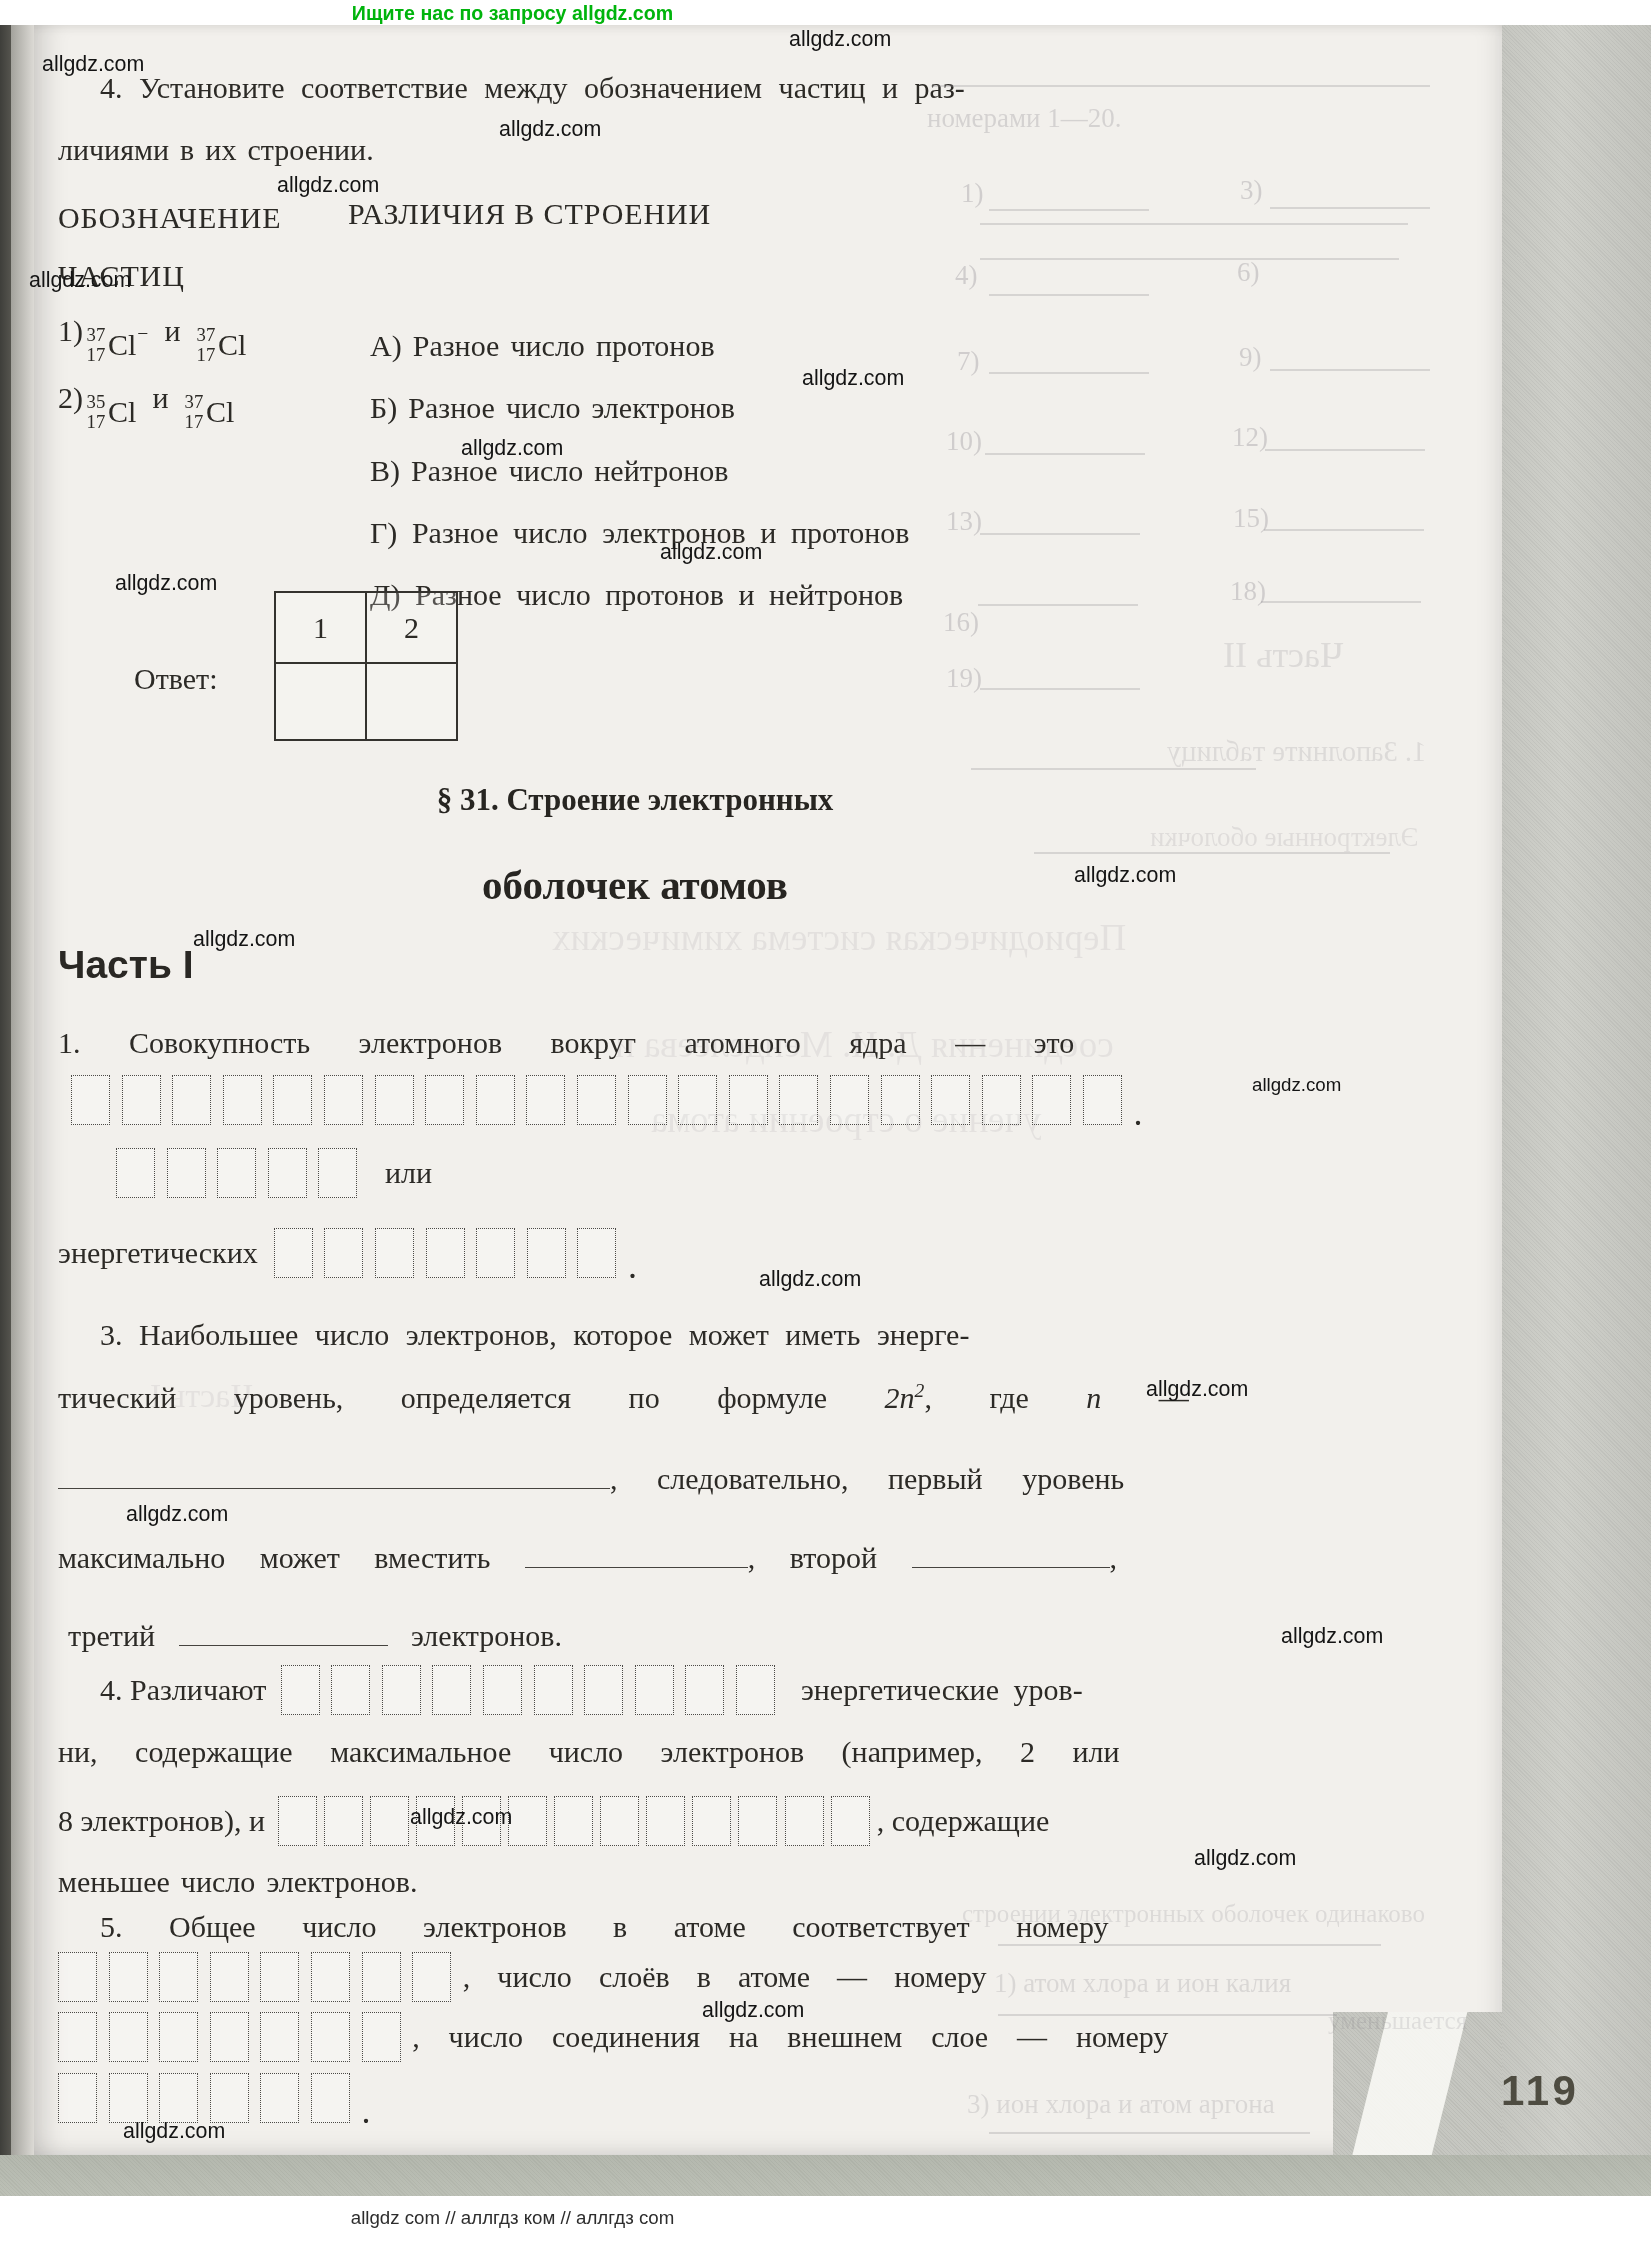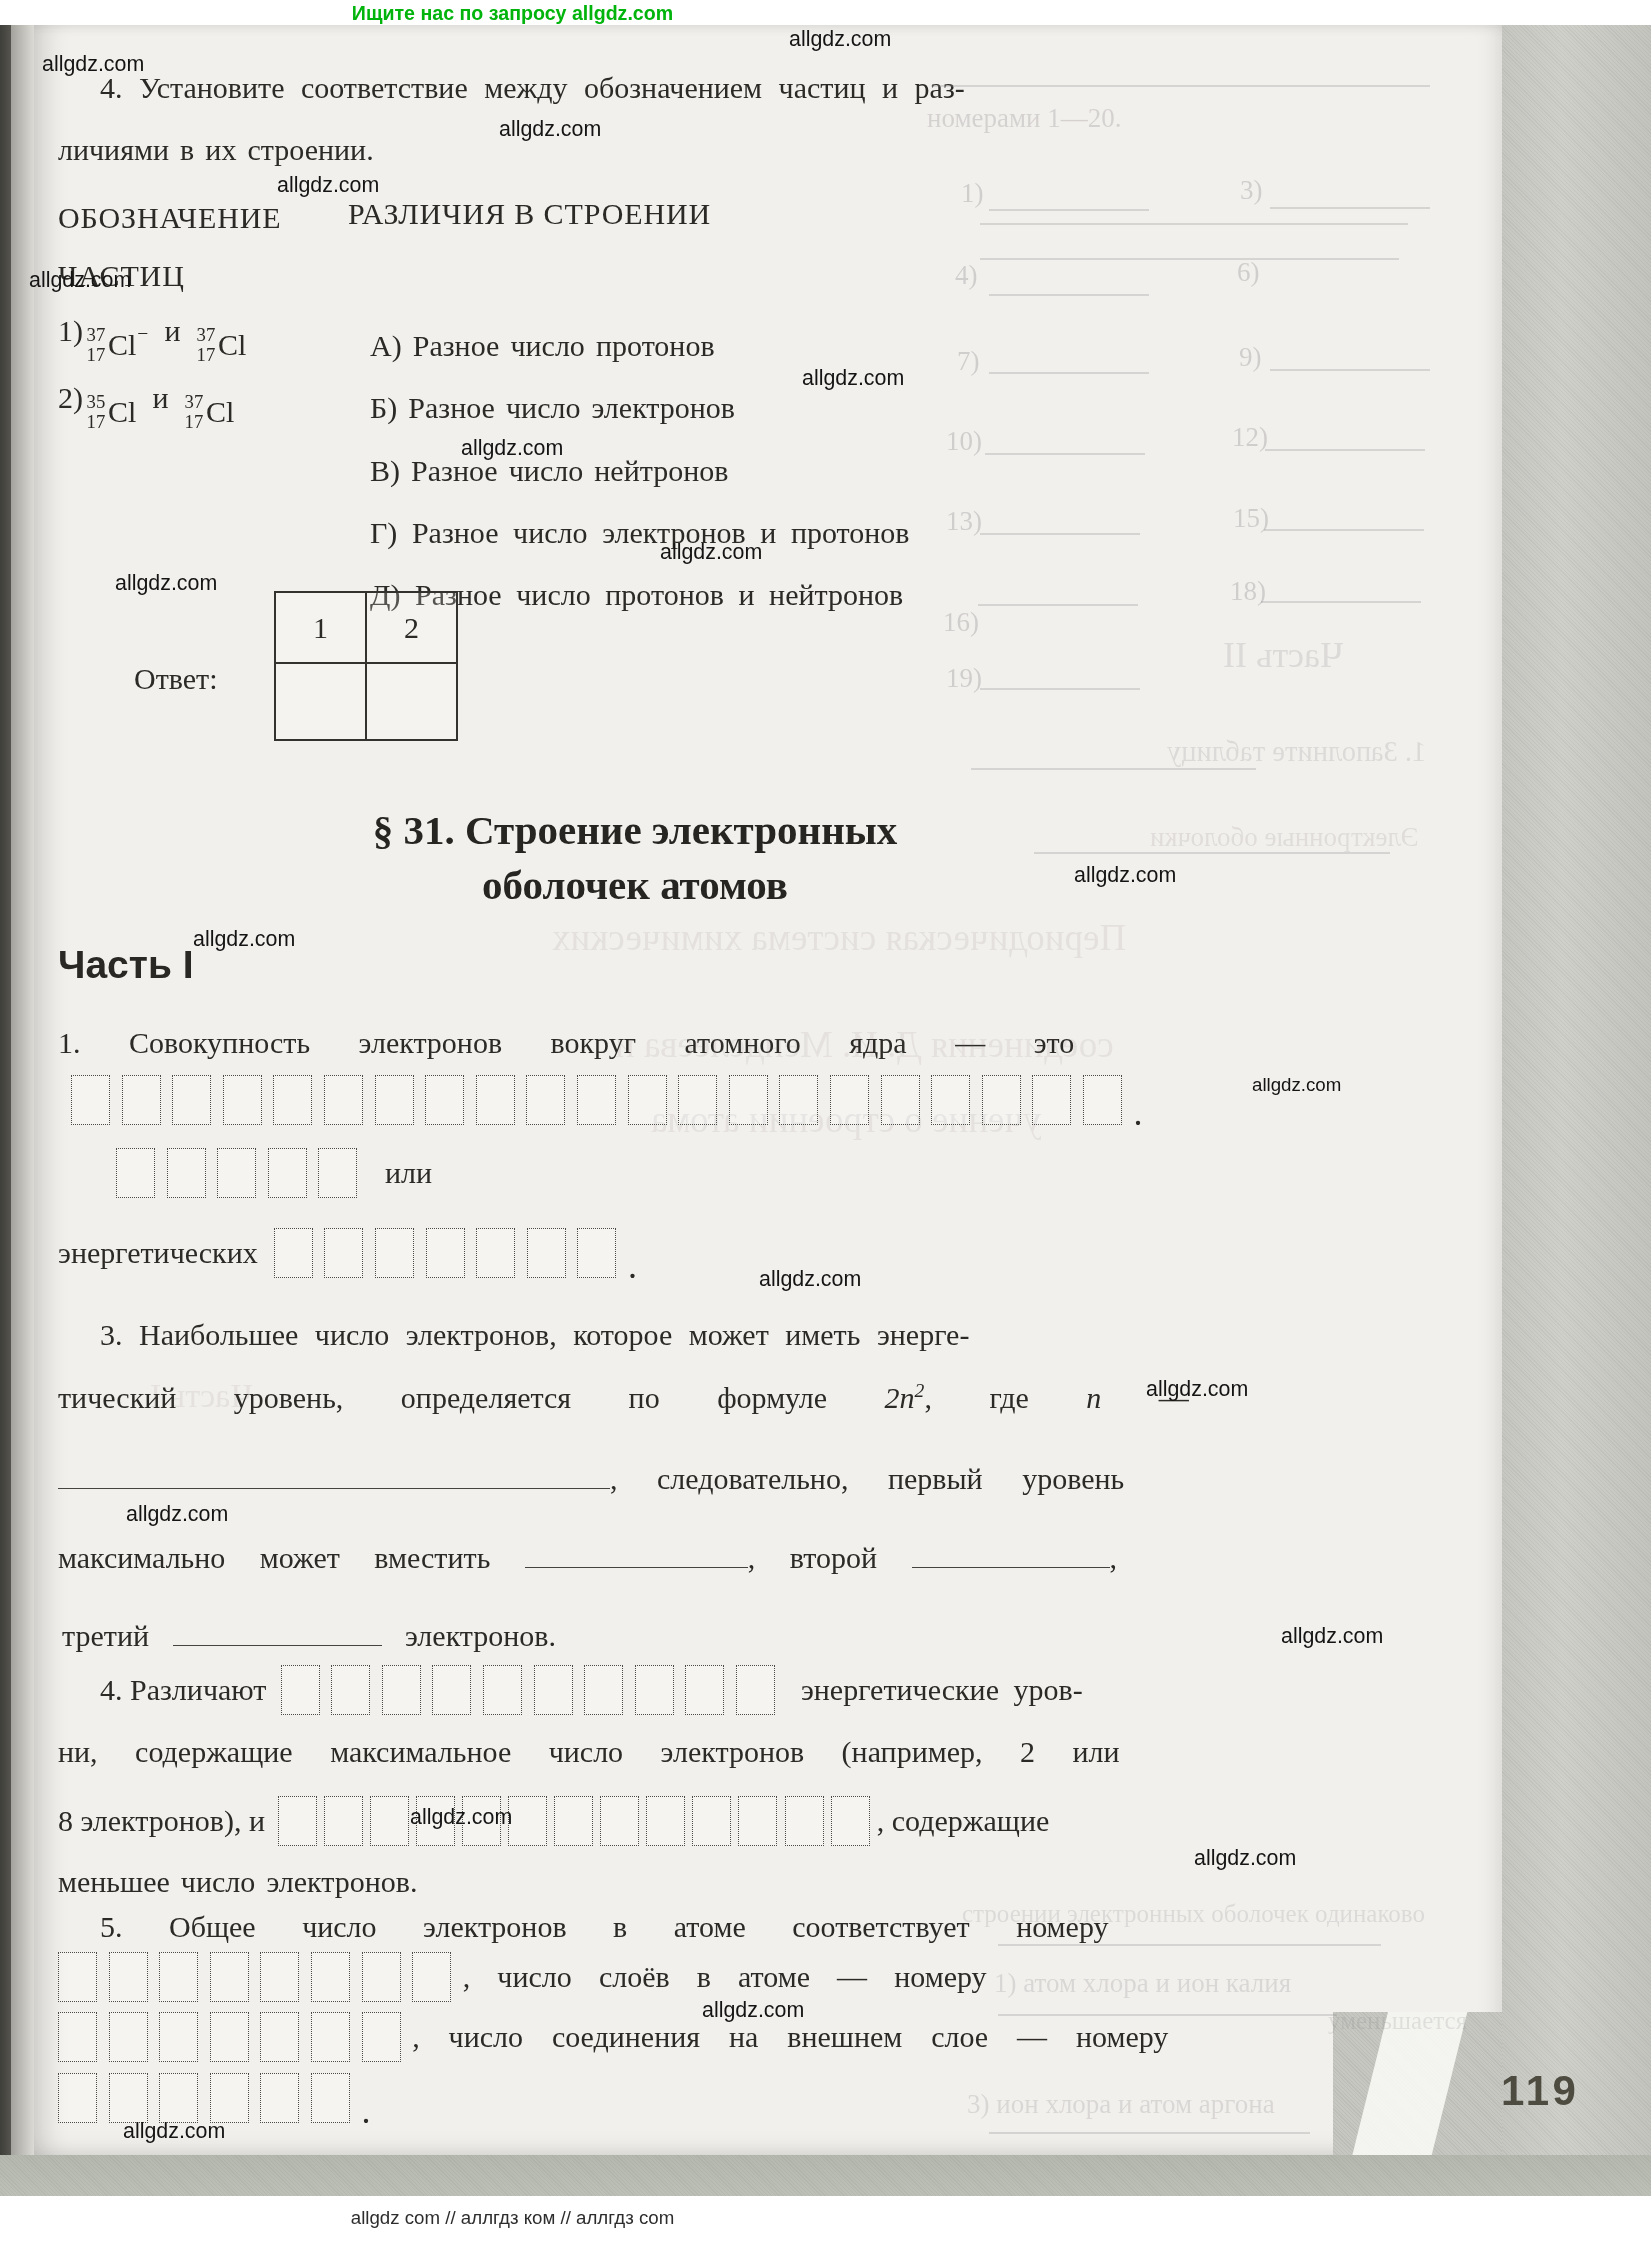--- a/index.html
+++ b/index.html
@@ -42,21 +42,21 @@
   .caps{letter-spacing:0.9px;}
   .banner{left:0;top:1.8px;width:1025px;text-align:center;
     font-family:"Liberation Sans",sans-serif;font-size:19.6px;font-weight:600;color:#00b40c;}
   .footer{left:0;top:2207px;width:1025px;text-align:center;
     font-family:"Liberation Sans",sans-serif;font-size:18.7px;color:#2d2d2d;}
   .wm{position:absolute;font-family:"Liberation Sans",sans-serif;color:#141414;white-space:nowrap;}
   .pagenum{left:1501px;top:2067px;font-family:"Liberation Sans",sans-serif;
     font-weight:700;font-size:42px;letter-spacing:3.6px;color:#4e4c41;}
 
   .title-wrap{left:58px;width:1154px;text-align:center;font-weight:700;color:#272521;}
-  .title1{top:806px;font-size:41px;}
+  .title1{top:782px;font-size:31px;}
   .title2{top:861px;font-size:41px;}
   .part-head{left:58px;top:943px;font-family:"Liberation Sans",sans-serif;
     font-weight:700;font-size:39px;color:#2a2824;}
 
   
   .boxrow{display:flex;align-items:center;}
   .cell{display:inline-block;width:39px;height:50px;box-sizing:border-box;
     border:1.8px dotted #4c4a46;background:rgba(255,255,255,.25);flex:0 0 auto;}
   .gap12 .cell{margin-right:11.6px;}
   .fline{display:flex;align-items:center;white-space:nowrap;}
@@ -234,21 +234,21 @@
   <span>—</span>
 </div>
 <div class="abs t ws36" style="left:58px;top:1461px;">
   <span class="blank" style="width:552px;"></span><span>, следовательно, первый уровень</span>
 </div>
 <div class="abs t ws30" style="left:58px;top:1540px;">
   <span>максимально может вместить</span>
   <span class="blank" style="width:223px;"></span><span>, второй</span>
   <span class="blank" style="width:198px;"></span><span>,</span>
 </div>
-<div class="abs t ws18" style="left:62px;top:1618px;">
+<div class="abs t ws18" style="left:68px;top:1618px;">
   <span>третий</span>
   <span class="blank" style="width:209px;"></span>
   <span>электронов.</span>
 </div>
 
 <div class="abs fline" style="left:100px;top:1665px;">
   <span class="t">4. Различают</span>
   <span class="boxrow gap12" style="margin:0 14.3px;">
       <span class="cell"></span>
       <span class="cell"></span>

